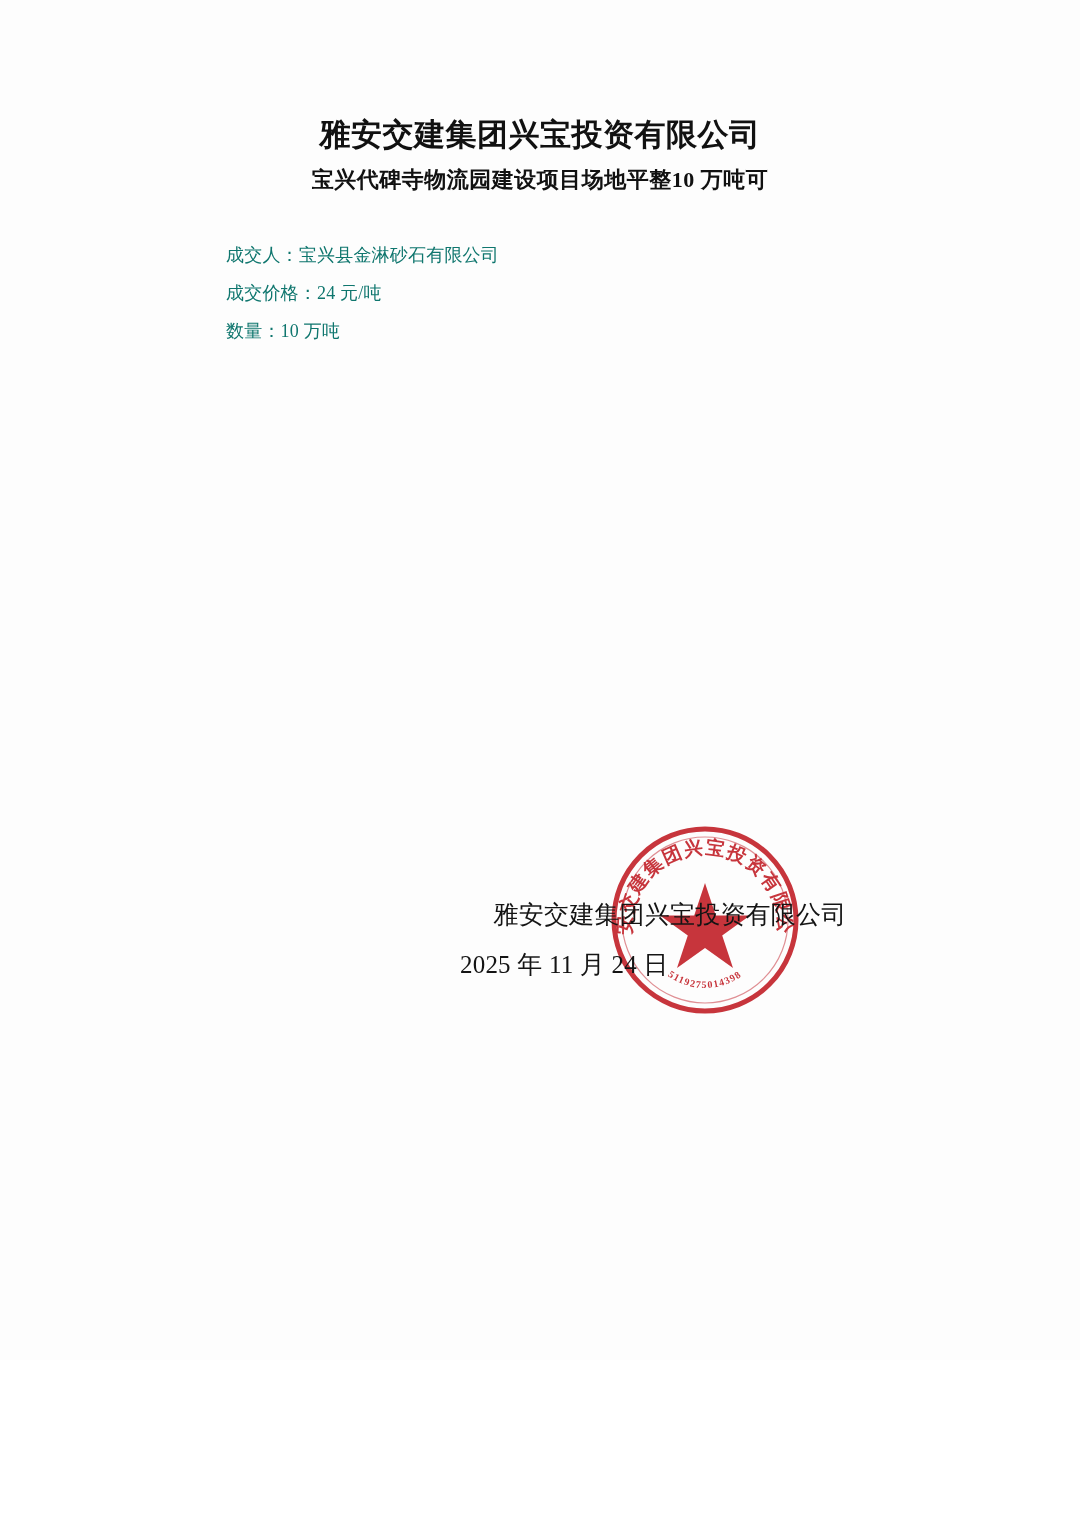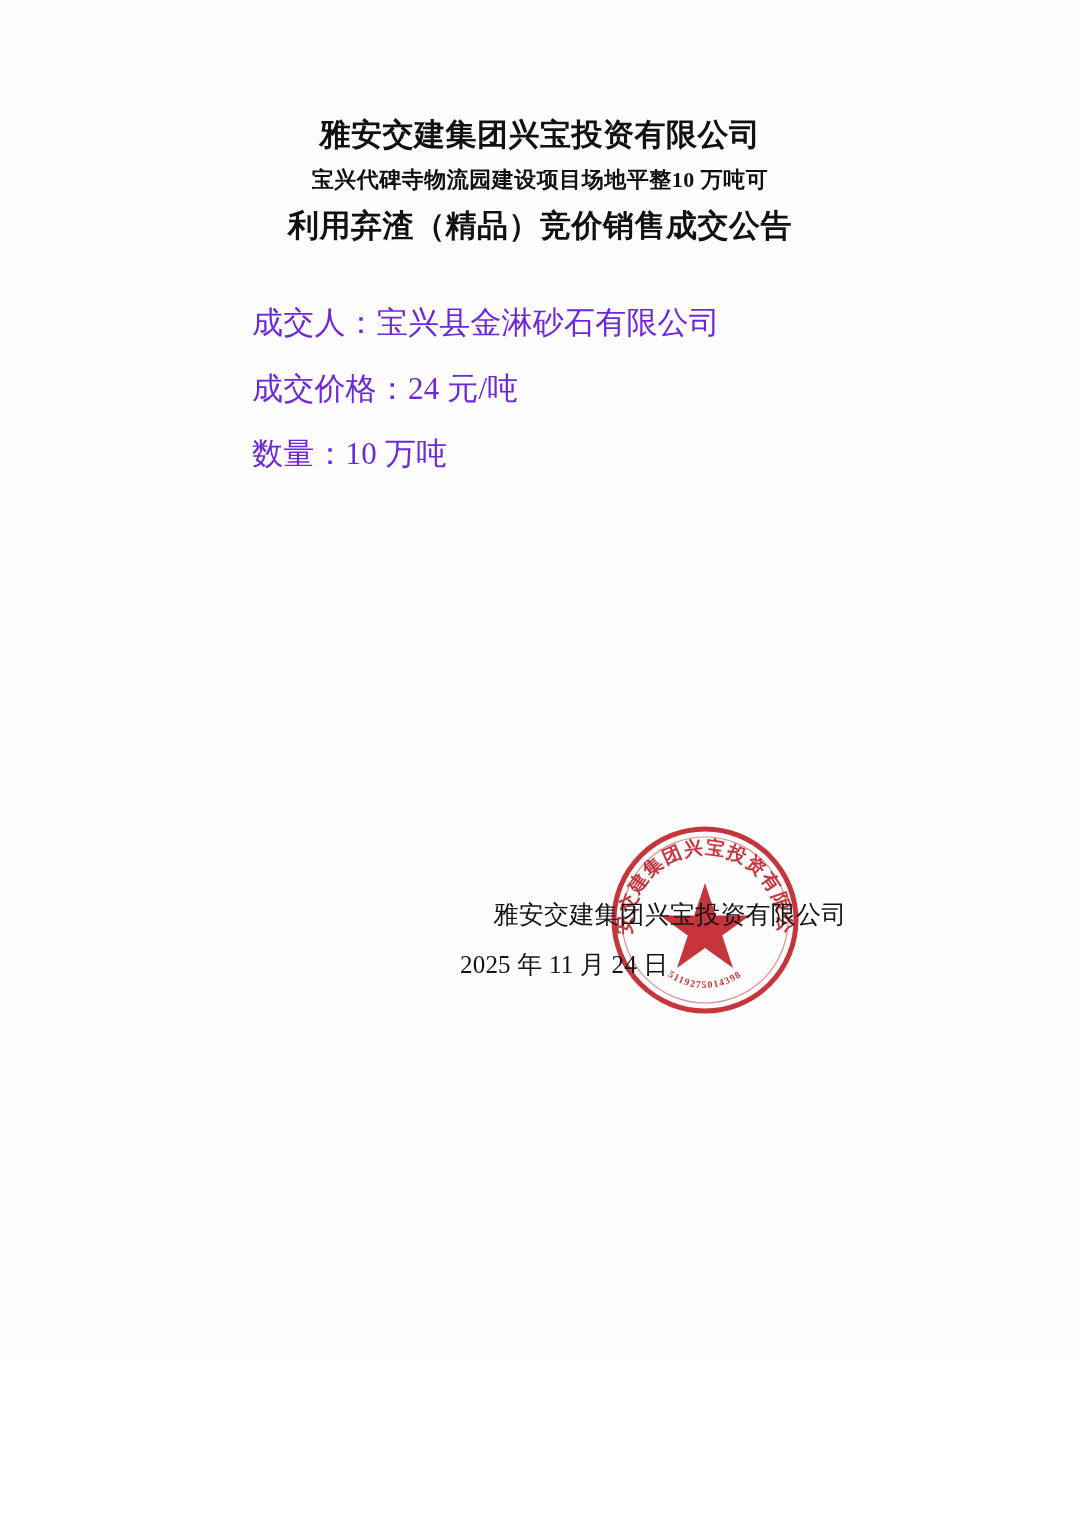--- a/index.html
+++ b/index.html
@@ -48,23 +48,23 @@
     line-height: 2.1;
     text-align: justify;
     text-justify: inter-ideograph;
     color: #141414;
     letter-spacing: 0.2px;
   }
   .para-indent {
     text-indent: 2em;
   }
   .item-line {
-    font-size: 31px;
+    font-size: 18px;
     line-height: 2.1;
-    color: #6d28d9;
+    color: #0f766e;
     text-indent: 2em;
     letter-spacing: 0.2px;
   }
   .signature-block {
     position: absolute;
     right: 200px;
     top: 890px;
     width: 420px;
     text-align: left;
   }
@@ -97,21 +97,20 @@
   }
 </style>
 </head>
 <body>
 
 <div class="page">
 
   <div class="title-block">
     <div class="title-line l1">雅安交建集团兴宝投资有限公司</div>
     <div class="title-line l2">宝兴代碑寺物流园建设项目场地平整10 万吨可</div>
-    <div class="title-line l3">利用弃渣（精品）竞价销售成交公告</div>
   </div>
 
   <div class="body-block">
     <div class="item-line">成交人：宝兴县金淋砂石有限公司</div>
     <div class="item-line">成交价格：24 元/吨</div>
     <div class="item-line">数量：10 万吨</div>
   </div>
 
   <div class="seal">
     <svg class="seal-svg" width="200" height="200" viewBox="0 0 200 200" xmlns="http://www.w3.org/2000/svg">

